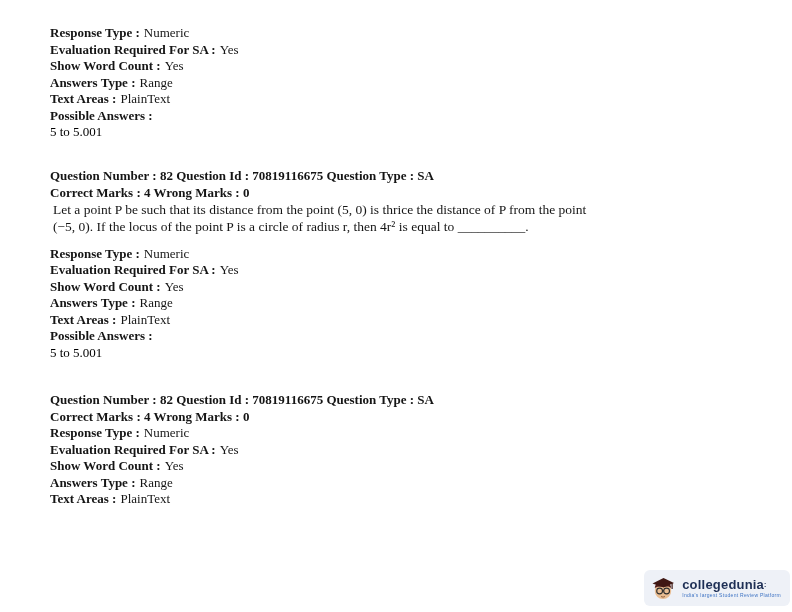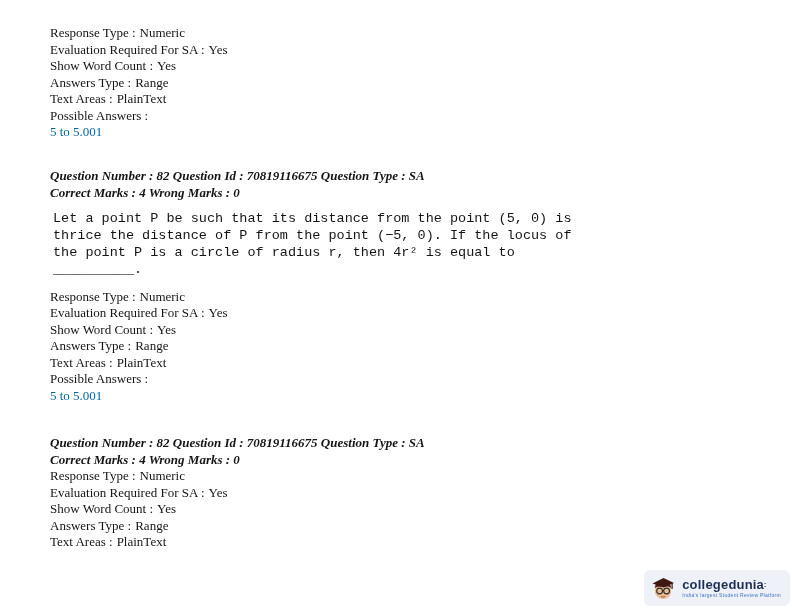--- a/index.html
+++ b/index.html
@@ -13,29 +13,29 @@
     width:792px;height:612px;
     padding:25px 40px 0 50px;
   }
   .q-body{
     margin:0 0 12px 3px;max-width:545px;
     font-size:13.5px;line-height:17px;
   }
   .q-body.bn{line-height:20px;margin-bottom:10px;}
   .meta{margin:0;}
   .meta-row{margin:0;font-size:13px;line-height:16.5px;}
-  .meta-label{font-weight:normal;}
+  .meta-label{font-weight:bold;}
   .meta-value{margin-left:4px;margin-top:26px;}
-  .answer{margin:0;font-size:13px;line-height:16.5px;color:#0369a1;}
+  .answer{margin:0;font-size:13px;line-height:16.5px;color:#000000;}
   .q-header,.q-marks{
-    margin:0;font-weight:bold;font-size:13px;line-height:17px;font-style:italic;
+    margin:0;font-weight:bold;font-size:13px;line-height:17px;
   }
   .block2{margin-top:26px;}
   .block3{margin-top:30px;}
-  .q-en{margin-top:9px;margin-bottom:11px;font-family:Liberation Mono, monospace;}
+  .q-en{margin-top:0;margin-bottom:11px;}
   .q-bn3{margin-top:10px;margin-bottom:12px;}
   .logo{
     position:absolute;right:2px;bottom:6px;
     display:flex;align-items:center;gap:6px;
     background:#eef1f7;border-radius:6px;
     padding:5px 9px 5px 6px;
   }
   .logo-face{width:26px;height:26px;flex:0 0 auto;}
   .logo-text{display:flex;flex-direction:column;}
   .logo-name{

